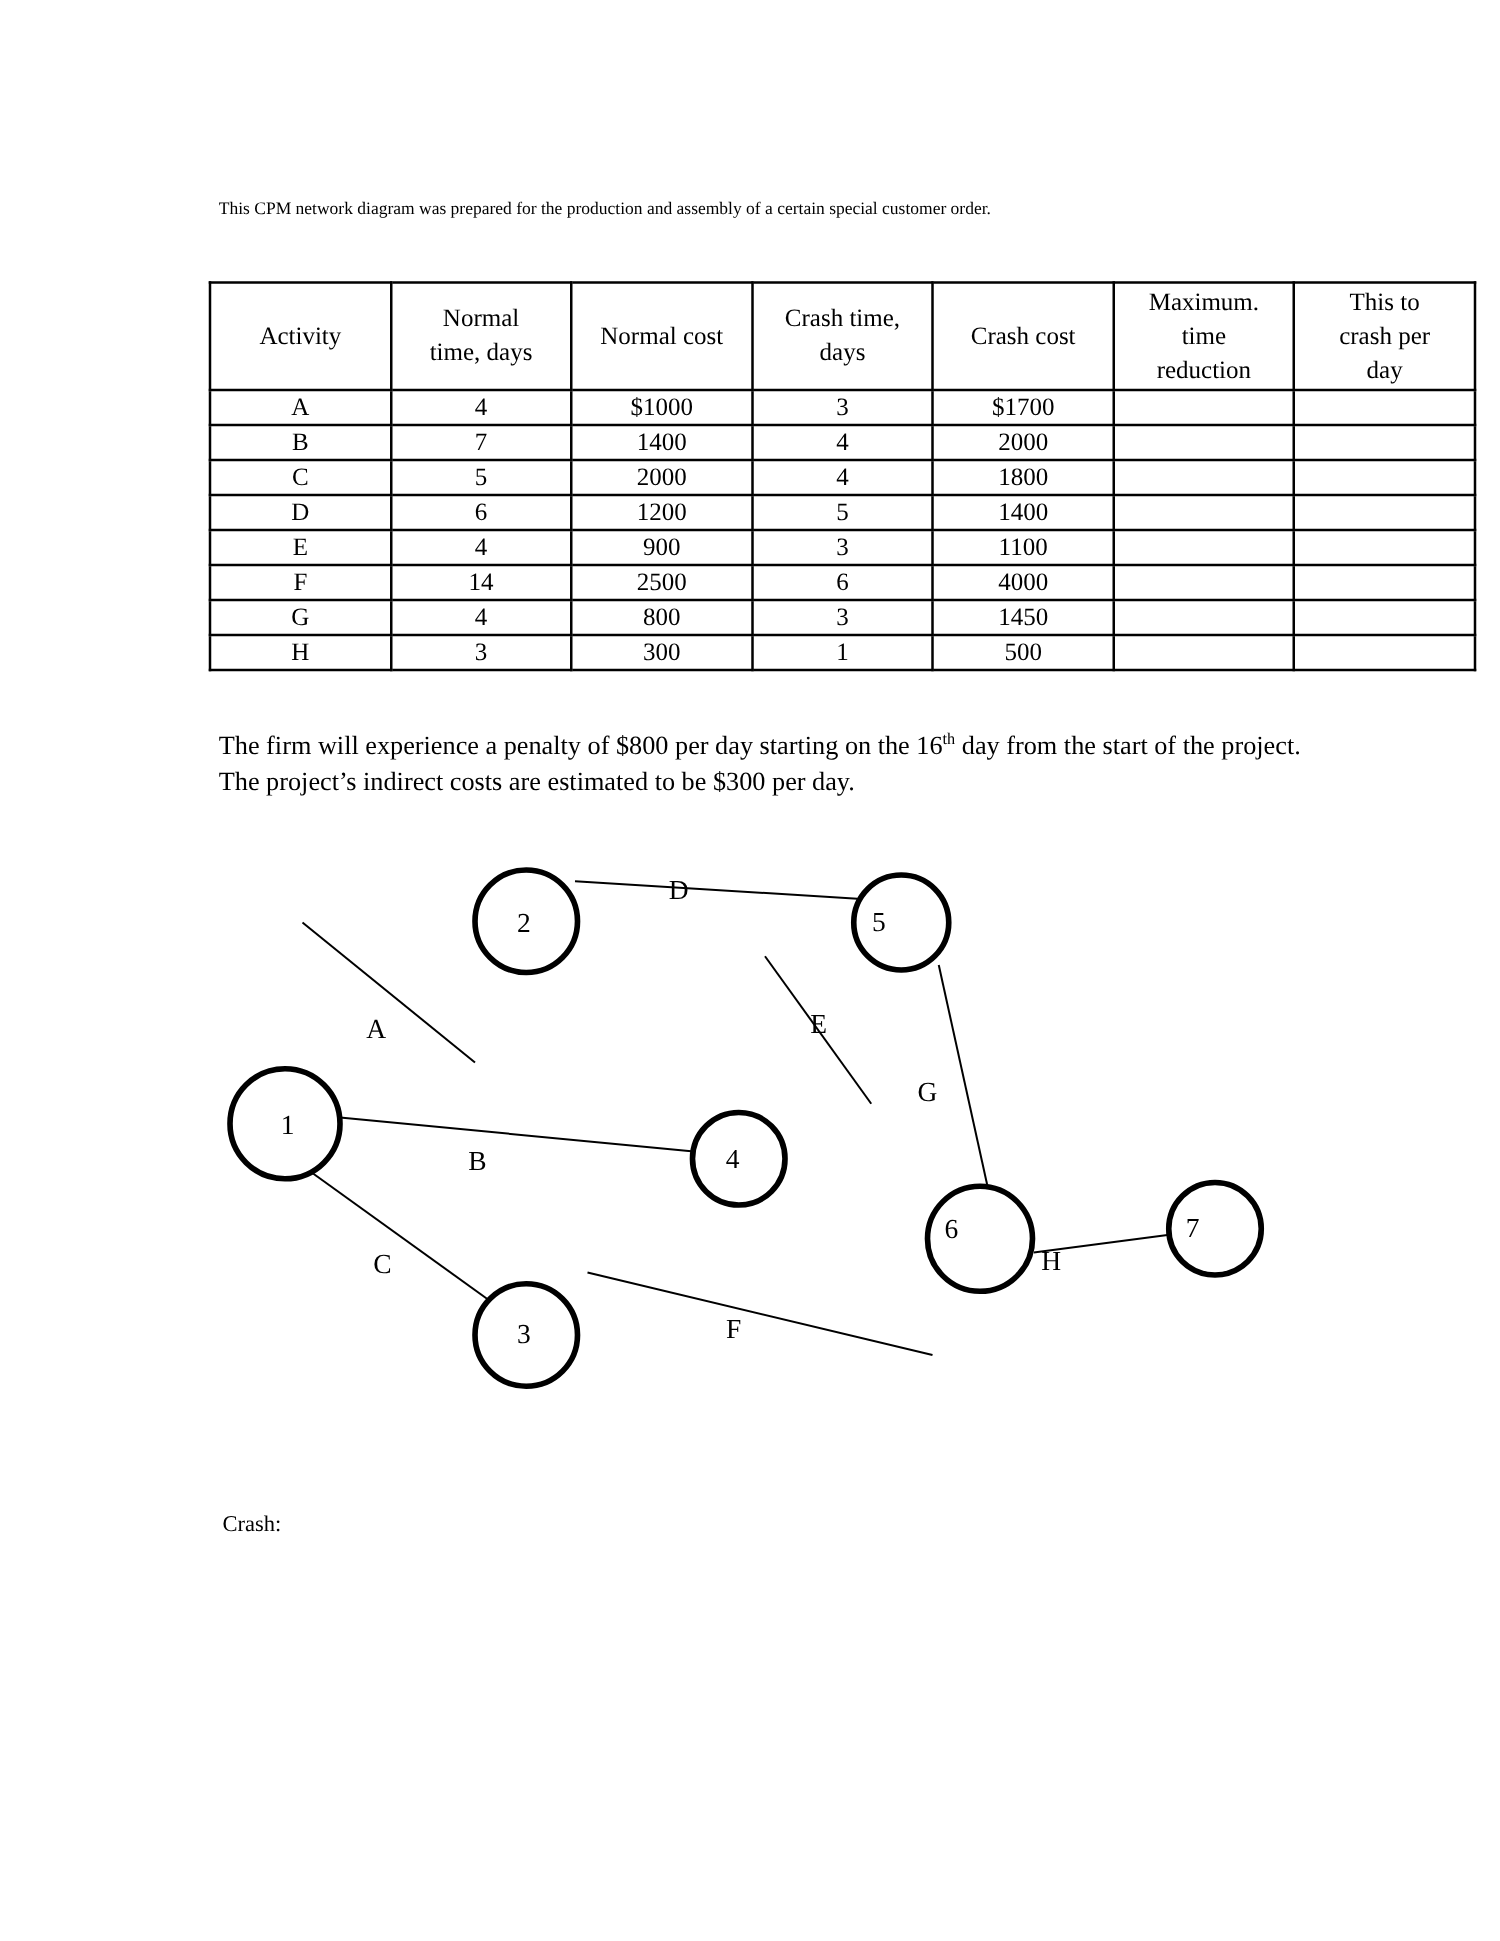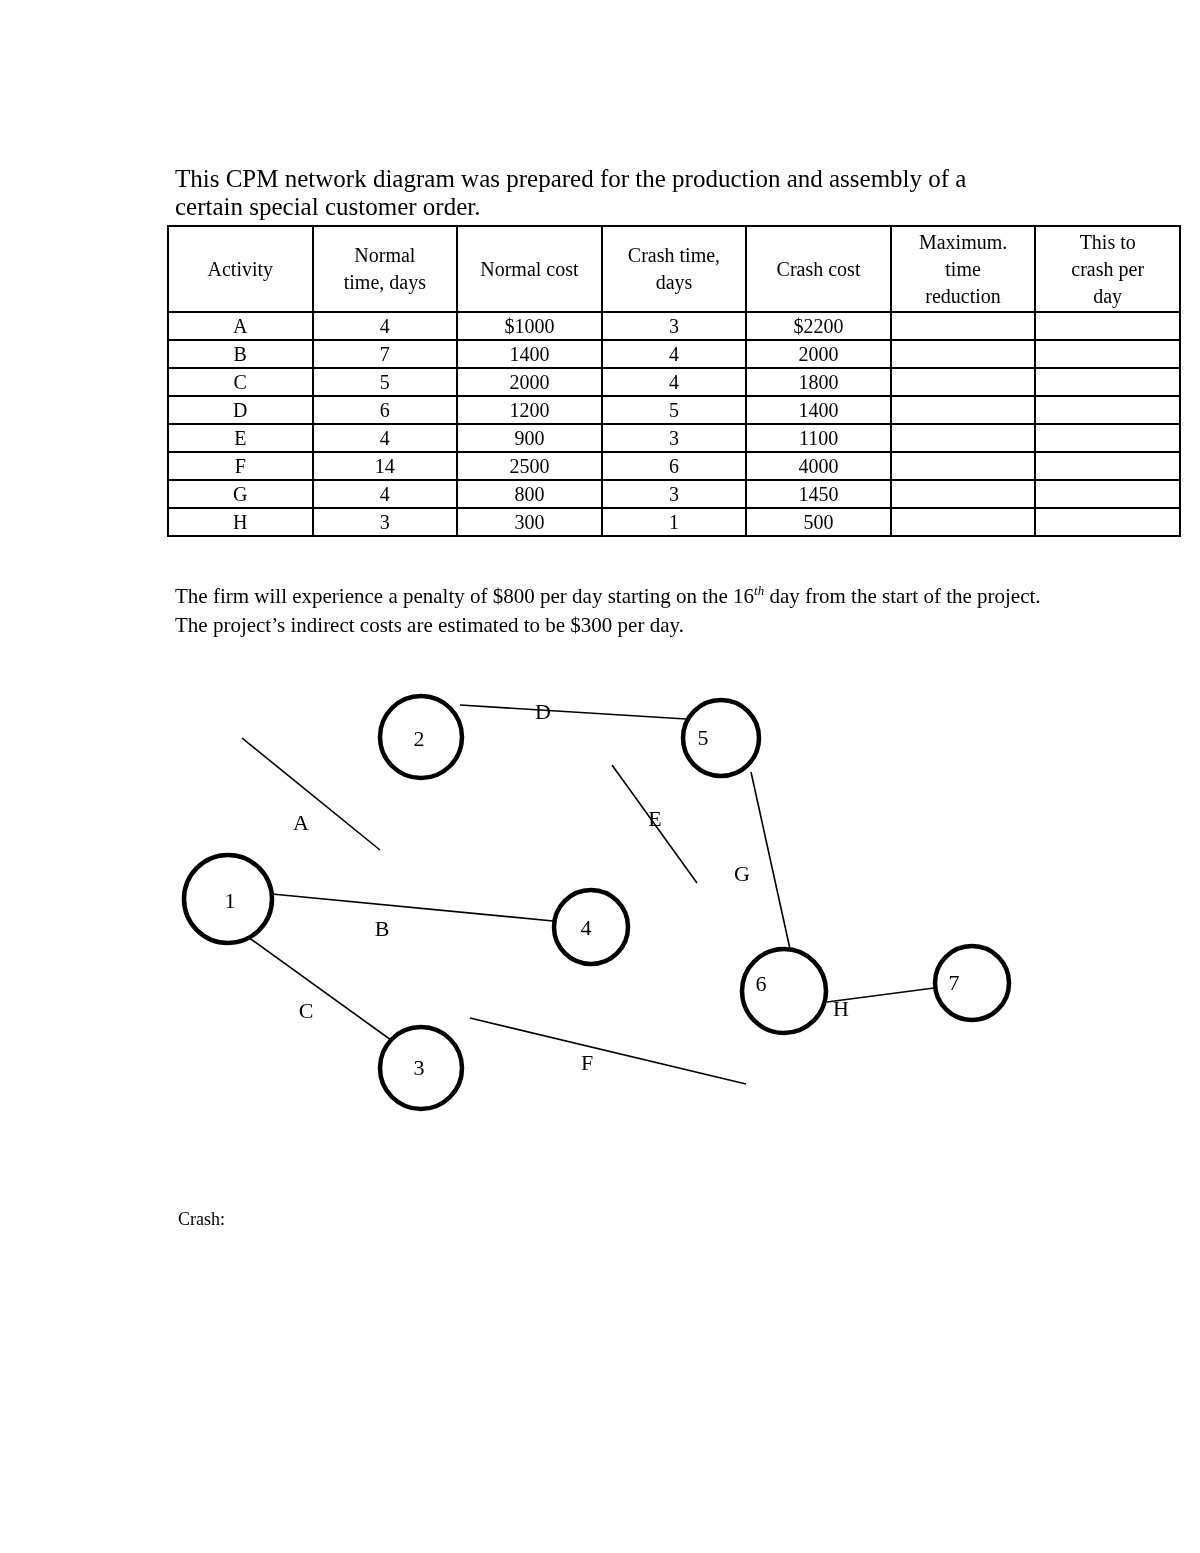--- a/index.html
+++ b/index.html
@@ -10,21 +10,21 @@
     color: #000000;
     font-family: "Liberation Serif", serif;
     position: relative;
     overflow: hidden;
   }
   .intro {
     position: absolute;
     left: 175px;
     top: 140px;
     width: 850px;
-    font-size: 25px;
+    font-size: 14px;
     line-height: 28px;
   }
   .cpm-table {
     position: absolute;
     left: 167px;
     top: 225px;
     width: 1014px;
     border-collapse: collapse;
     table-layout: fixed;
   }
@@ -50,21 +50,20 @@
     position: absolute;
     left: 175px;
     top: 561px;
     width: 880px;
     font-size: 21px;
     line-height: 29px;
   }
   .penalty sup {
     font-size: 13px;
     line-height: 0;
-    font-style: italic;
   }
   .diagram {
     position: absolute;
     left: 0;
     top: 660px;
     width: 1200px;
     height: 520px;
   }
   .crash {
     position: absolute;
@@ -96,21 +95,21 @@
 crash per
 day</th>
     </tr>
   </thead>
   <tbody>
       <tr>
         <td>A</td>
         <td>4</td>
         <td>$1000</td>
         <td>3</td>
-        <td>$2200</td>
+        <td>$1700</td>
         <td></td>
         <td></td>
       </tr>
       <tr>
         <td>B</td>
         <td>7</td>
         <td>1400</td>
         <td>4</td>
         <td>2000</td>
         <td></td>

